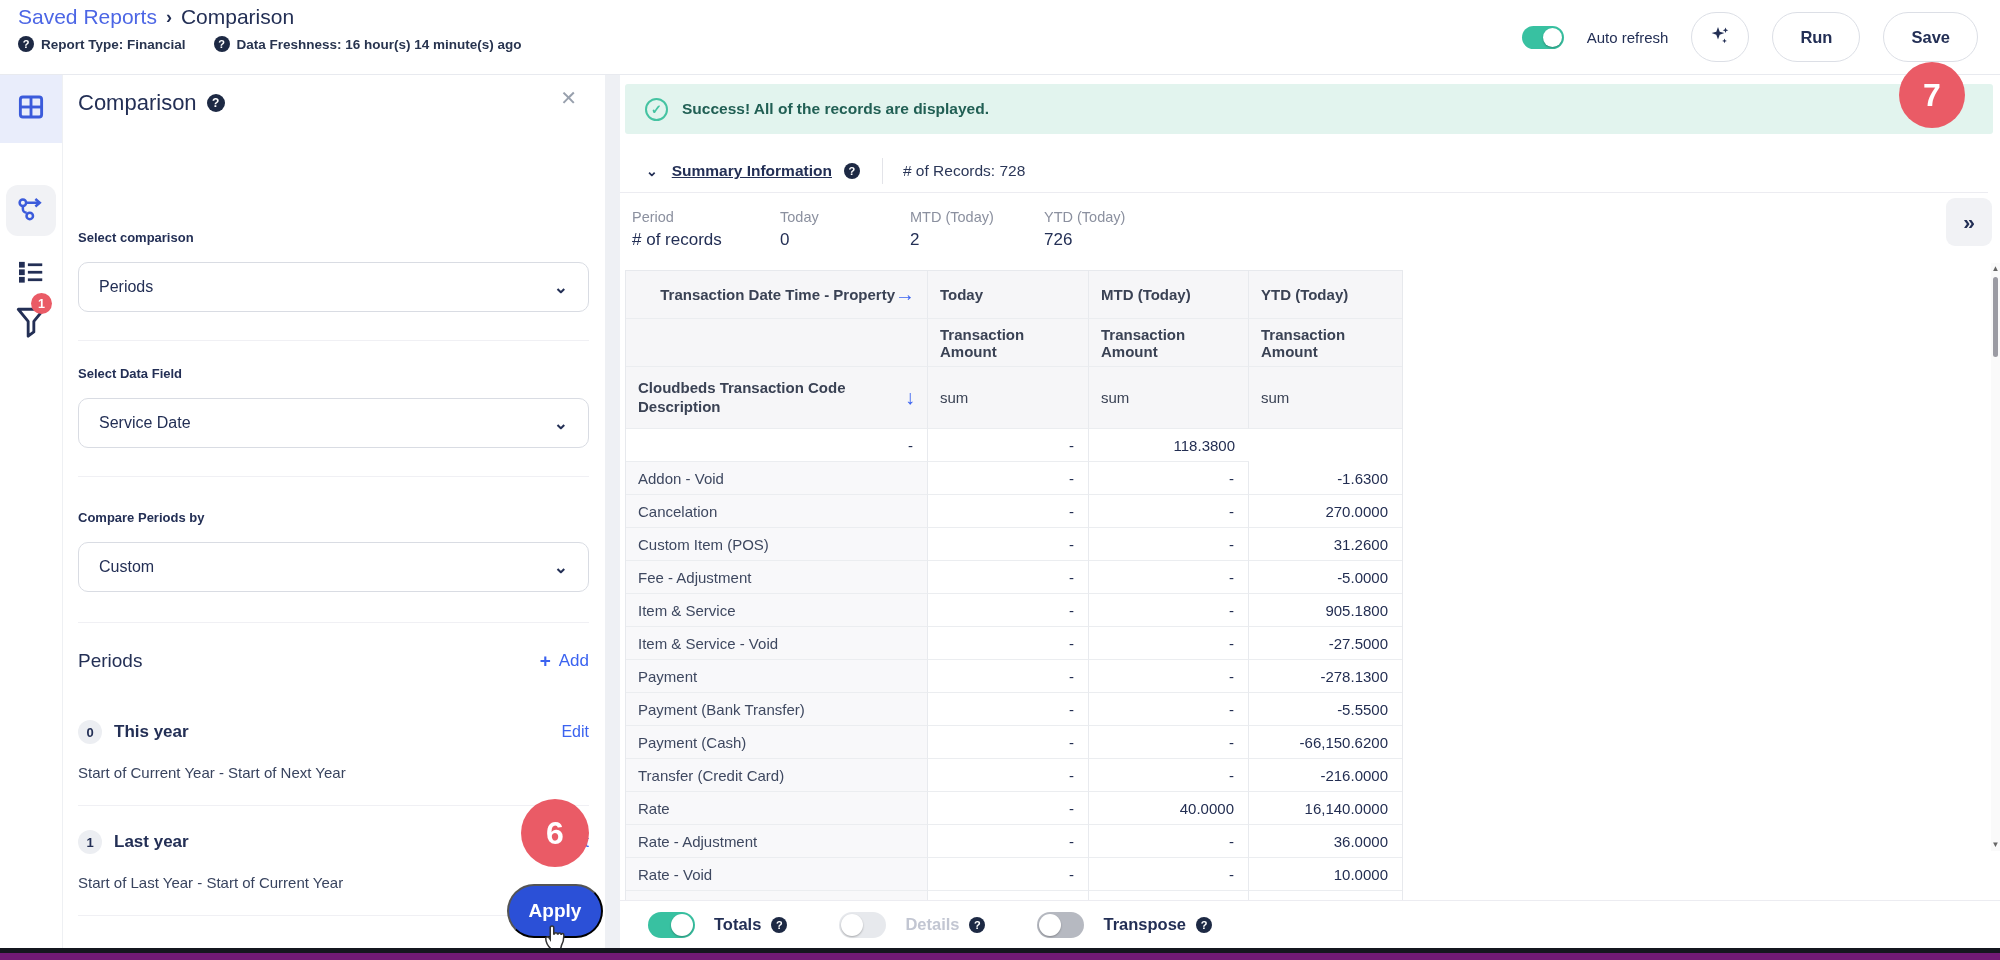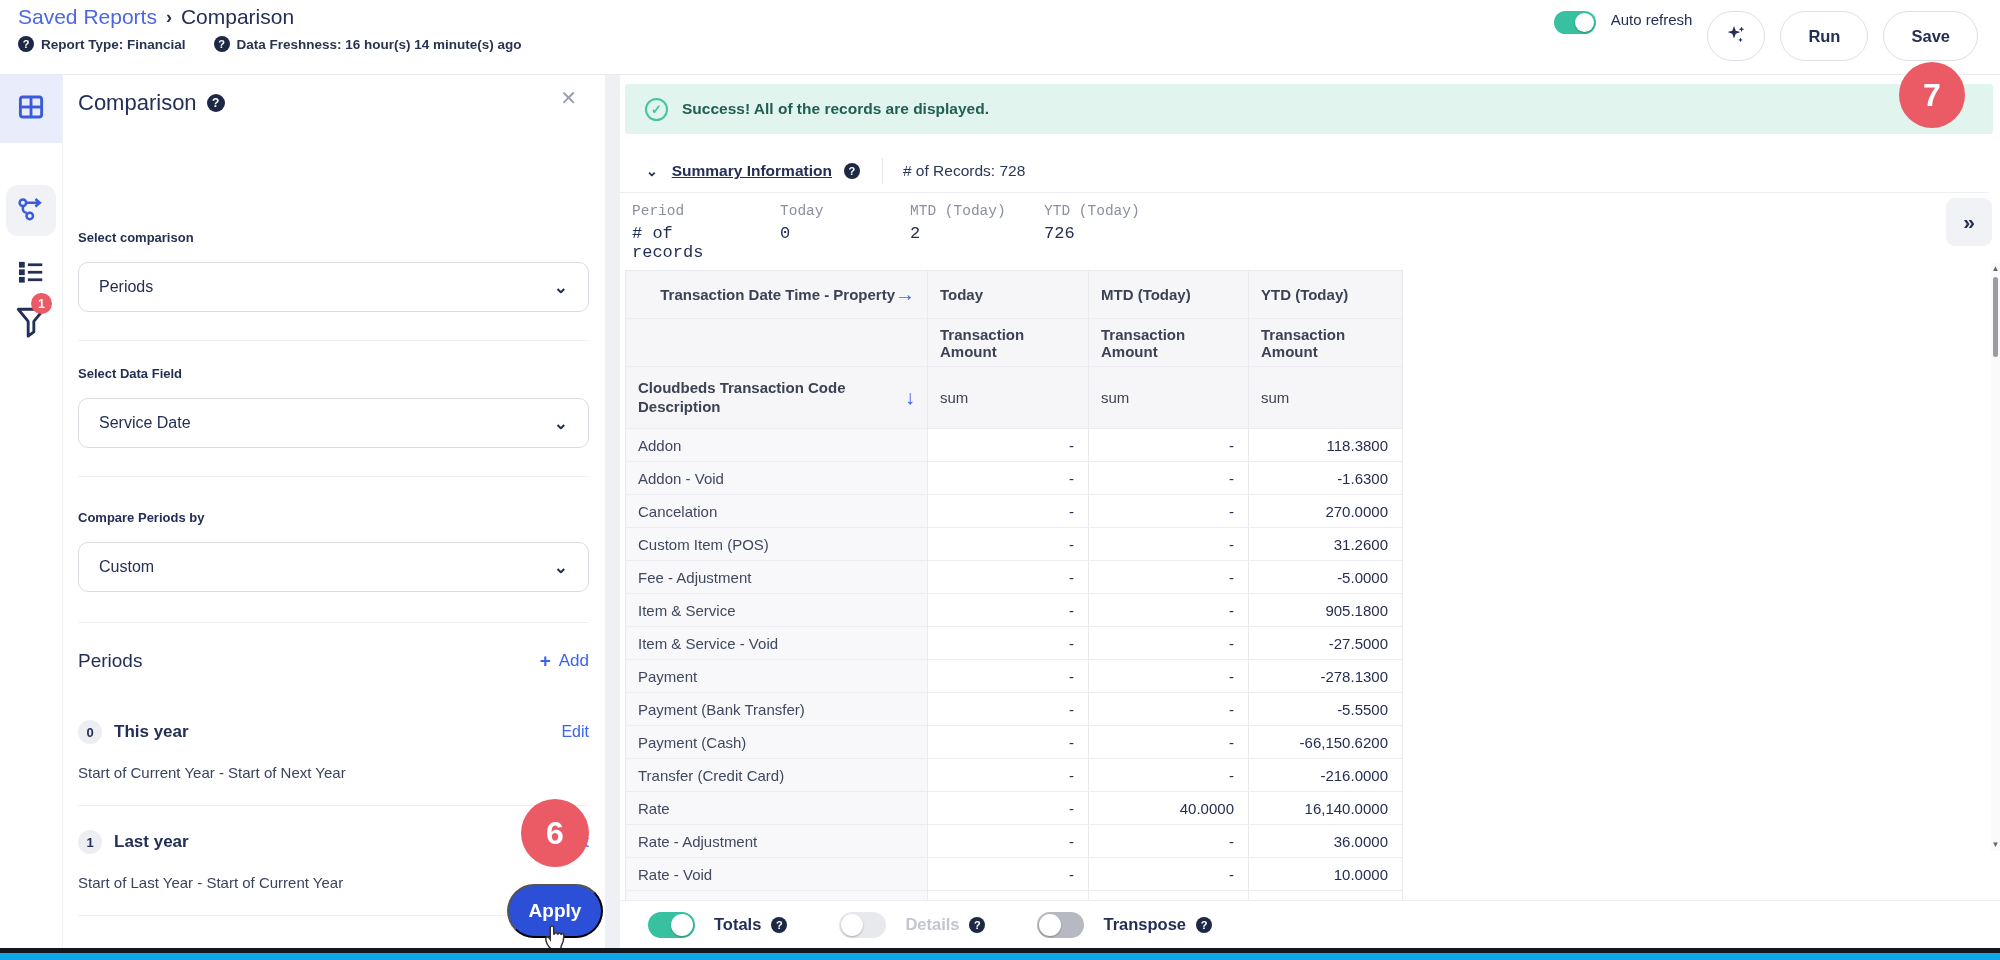--- a/index.html
+++ b/index.html
@@ -1,32 +1,32 @@
 <!DOCTYPE html>
 <html><head>
 <meta charset="utf-8">
 <style>
   html,body{margin:0;padding:0;background:#fff;}
-  .page{position:relative;width:2000px;height:960px;background:#0ea5e9;overflow:hidden;
+  .page{position:relative;width:2000px;height:960px;background:#701a75;overflow:hidden;
         font-family:"Liberation Sans",sans-serif;color:#232f55;}
   a{text-decoration:none;cursor:pointer;}
 
   
   .topbar{position:absolute;left:0;top:0;width:2000px;height:74px;background:#fff;
           border-bottom:1px solid #e8eaef;z-index:5;}
   .tb-left{position:absolute;left:18px;top:5px;}
   .breadcrumb{font-size:21px;display:flex;align-items:center;gap:9px;}
   .crumb-link{color:#4c66e5;}
   .crumb-sep{color:#232f55;font-size:18px;font-weight:bold;}
   .crumb-cur{color:#232f55;}
   .meta-row{display:flex;gap:28px;margin-top:7px;font-size:13.5px;font-weight:bold;color:#28344f;}
   .meta-item{display:flex;align-items:center;gap:7px;}
   .q-icon{display:inline-flex;align-items:center;justify-content:center;width:16px;height:16px;
           border-radius:50%;background:#1d2944;color:#fff;font-size:11px;font-weight:bold;flex:0 0 auto;}
-  .tb-right{position:absolute;right:22px;top:11px;display:flex;gap:15px;height:52px;}
+  .tb-right{position:absolute;right:22px;top:11px;display:flex;align-items:center;gap:23px;height:52px;}
   .toggle{position:relative;border-radius:14px;flex:0 0 auto;}
   .toggle .knob{position:absolute;top:2px;border-radius:50%;background:#fff;box-shadow:0 1px 2px rgba(0,0,0,.28);}
   .tg-sm{width:42px;height:23px;}
   .tg-sm .knob{width:19px;height:19px;}
   .t-on{background:#38c1a1;}.t-on .knob{right:2px;}
   .t-off-light{background:#e7e9ed;}.t-off-dark{background:#b6b9c1;}
   .t-off-light .knob,.t-off-dark .knob{left:2px;}
   .auto-label{font-size:15px;color:#232f55;}
   .pill-btn{height:50px;border-radius:25px;border:1.5px solid #dcdfe6;background:#fff;
             display:flex;align-items:center;justify-content:center;font-size:16.5px;font-weight:bold;
@@ -86,21 +86,21 @@
   .check-icon{width:23px;height:23px;border-radius:50%;border:2px solid #45c3a2;color:#45c3a2;
               display:flex;align-items:center;justify-content:center;font-size:13px;font-weight:bold;box-sizing:border-box;}
   .banner-text{font-size:15.5px;font-weight:bold;color:#215f54;}
   .summary-bar{position:absolute;left:0;top:76px;width:1368px;height:42px;border-bottom:1px solid #ececf1;
                display:flex;align-items:center;}
   .sum-chev{margin-left:26px;font-size:14px;font-weight:bold;color:#232f55;}
   .sum-title{margin-left:14px;font-size:15.5px;font-weight:bold;color:#232f55;text-decoration:underline;}
   .summary-bar .q-icon{margin-left:12px;}
   .sum-vdiv{width:1px;height:26px;background:#e3e4e9;margin-left:22px;}
   .sum-records{margin-left:20px;font-size:15.5px;color:#2b3758;}
-  .summary-row{position:absolute;left:12px;top:129px;display:flex;font-family:Liberation Mono, monospace;}
+  .summary-row{position:absolute;left:12px;top:135px;display:flex;}
   .sum-col{margin-right:28px;}
   .sum-col:nth-child(1){width:120px;}
   .sum-col:nth-child(2){width:102px;}
   .sum-col:nth-child(3){width:106px;}
   .sum-label{font-size:14.5px;color:#8b909f;}
   .sum-value{font-size:17px;color:#232f55;margin-top:5px;}
   .expand-btn{position:absolute;left:1326px;top:124px;width:46px;height:48px;background:#f1f2f5;border-radius:9px;
               display:flex;align-items:center;justify-content:center;font-size:21px;font-weight:bold;color:#232f55;}
 
   
@@ -341,21 +341,20 @@
         <div class="trow th3">
           <div class="tcell tlabel thead-flex">
             <span>Cloudbeds Transaction Code Description</span>
             <span class="arr">↓</span>
           </div>
           <div class="tcell tval">sum</div>
           <div class="tcell tval">sum</div>
           <div class="tcell tval">sum</div>
         </div>
         <div class="trow tdata">
-          <div class="tcell tlabel">Addon</div>
           <div class="tcell tval num">-</div>
           <div class="tcell tval num">-</div>
           <div class="tcell tval num">118.3800</div>
         </div>
         <div class="trow tdata">
           <div class="tcell tlabel">Addon - Void</div>
           <div class="tcell tval num">-</div>
           <div class="tcell tval num">-</div>
           <div class="tcell tval num">-1.6300</div>
         </div>

